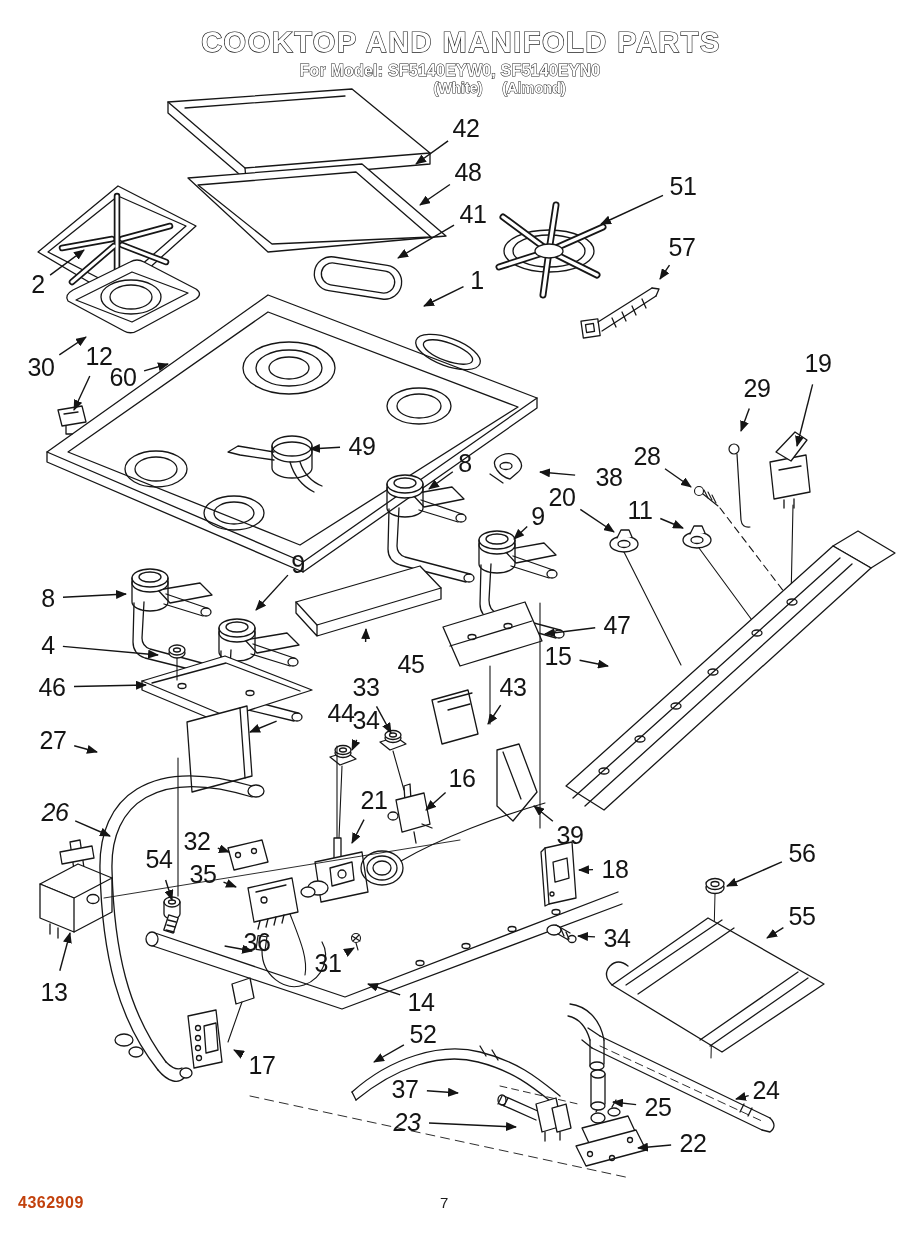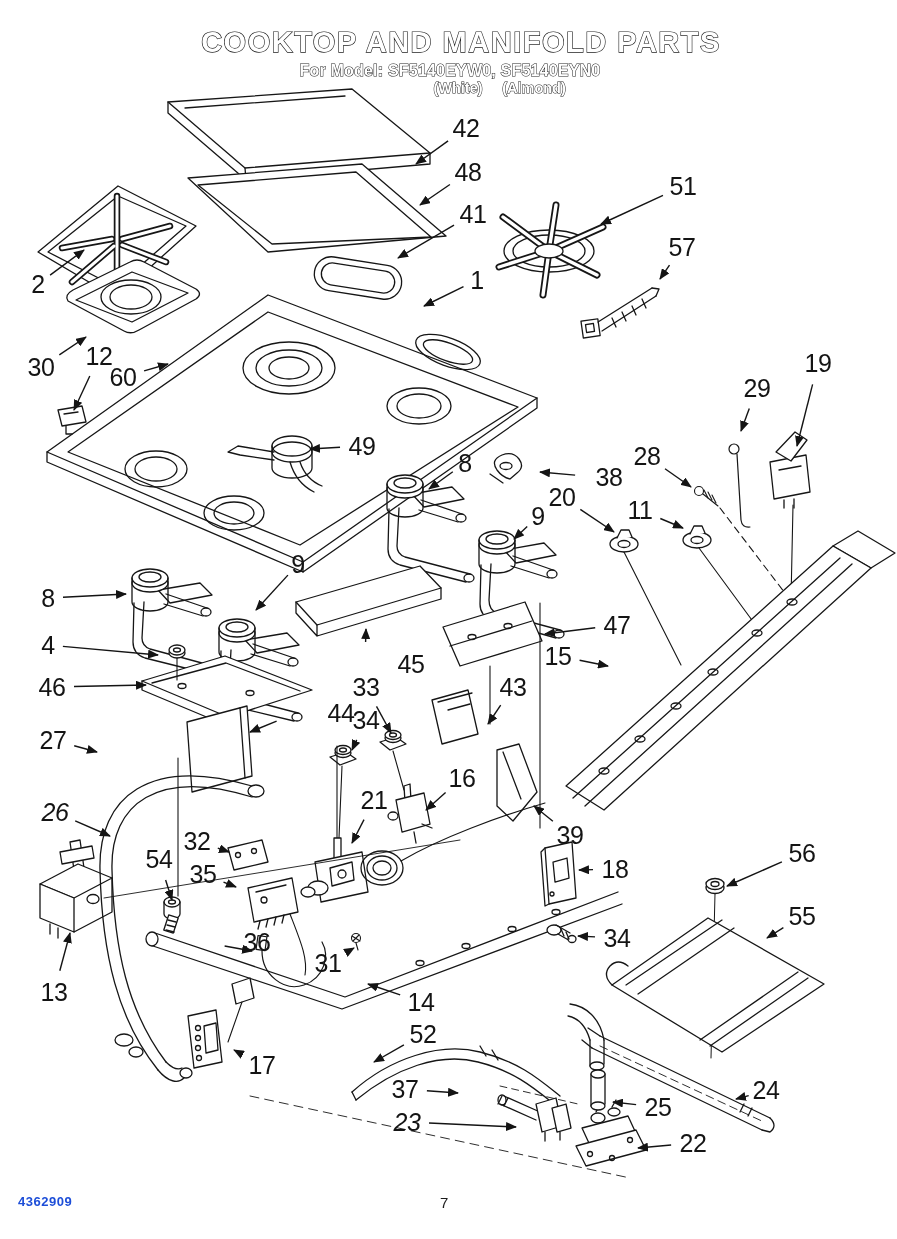--- a/index.html
+++ b/index.html
@@ -9,21 +9,21 @@
   #art-svg{z-index:1;}
   #leader-lines{z-index:3;}
   #header-svg{z-index:4;}
   #callout-layer{position:absolute;left:0;top:0;width:897px;height:1239px;z-index:4;pointer-events:none;}
   .callout{position:absolute;transform:translate(-50%,-50%);font-size:25px;color:#141414;
            white-space:nowrap;letter-spacing:-0.5px;}
   #leader-lines line{stroke:#141414;stroke-width:1.4;}
   .hdr-title{font-size:29px;font-weight:bold;letter-spacing:1.5px;fill:#fff;stroke:#1c1c1c;stroke-width:1.25px;paint-order:stroke;}
   .hdr-sub{font-size:16px;font-weight:bold;letter-spacing:0.2px;fill:#fff;stroke:#1c1c1c;stroke-width:1px;paint-order:stroke;}
   .hdr-fin{font-size:14.5px;font-weight:bold;fill:#fff;stroke:#1c1c1c;stroke-width:1px;paint-order:stroke;}
-  .footer-doc{position:absolute;left:18px;top:1194px;font-size:13px;font-weight:bold;color:#1d4ed8;letter-spacing:0.5px;z-index:4;}
+  .footer-doc{position:absolute;left:18px;top:1194px;font-size:16px;font-weight:bold;color:#c2410c;letter-spacing:0.5px;z-index:4;}
   .footer-page{position:absolute;left:440px;top:1194px;font-size:15px;color:#1c1c1c;z-index:4;}
   #art-svg *{vector-effect:none;}
 </style>
 </head>
 <body>
 
 <div class="page">
 
   <svg id="art-svg" class="layer" width="897" height="1239" viewBox="0 0 897 1239" stroke="#161616" stroke-width="1.3" fill="none" stroke-linejoin="round" stroke-linecap="round">
 

